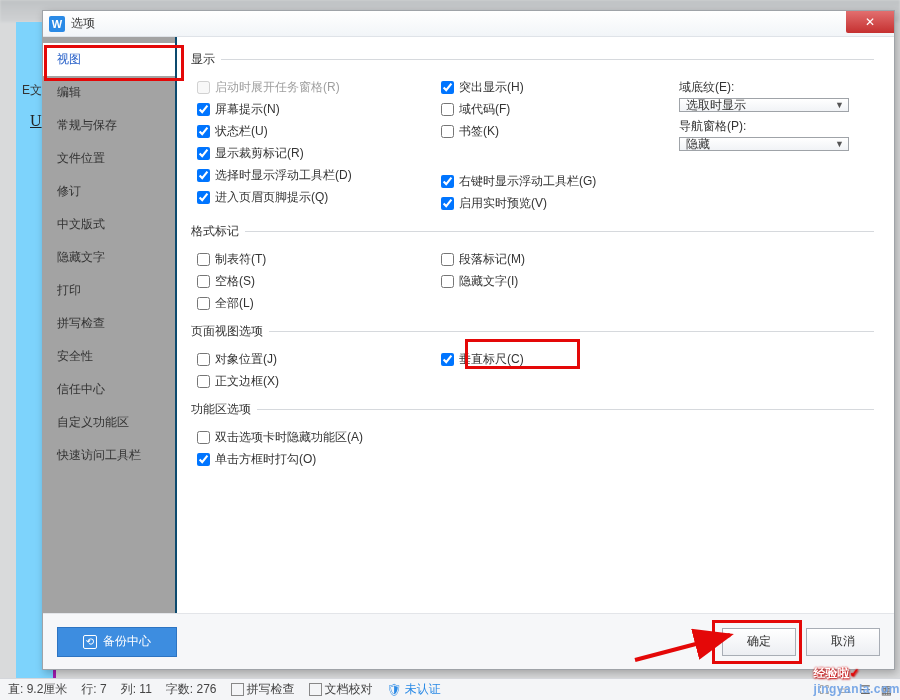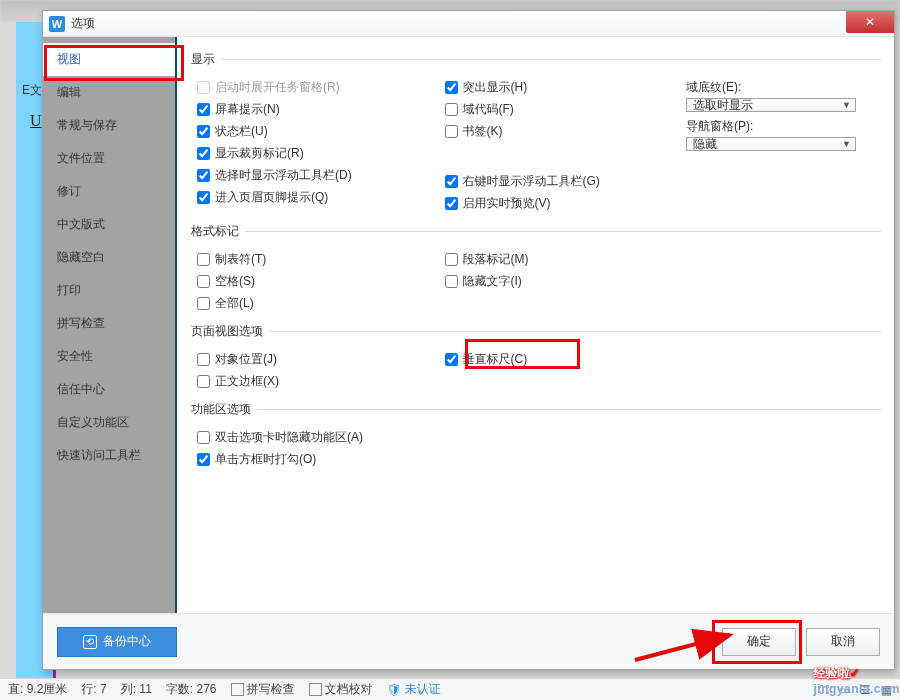--- a/index.html
+++ b/index.html
@@ -10,21 +10,21 @@
 .label-fmt{position:absolute;top:60px;left:6px;font-size:12px;color:#333;}
 .dialog{position:absolute;top:10px;left:42px;right:5px;bottom:30px;background:#fff;border:1px solid #9fa3a8;box-shadow:2px 3px 8px rgba(0,0,0,0.25);}
 .titlebar{height:26px;background:linear-gradient(#ffffff,#f2f5f8);border-bottom:1px solid #dfe3e8;display:flex;align-items:center;padding:0 6px;position:relative;}
 .title-icon{width:16px;height:16px;background:#2a8ae6;color:#fff;display:flex;align-items:center;justify-content:center;font-weight:bold;border-radius:2px;margin-right:6px;font-size:11px;}
 .title-txt{color:#3a3a3a;}
 .close-btn{position:absolute;right:0;top:0;width:48px;height:22px;background:linear-gradient(#e26f6f,#c53030);color:#fff;display:flex;align-items:center;justify-content:center;font-size:12px;border-bottom-left-radius:2px;}
 .dialog-body{position:absolute;top:26px;left:0;right:0;bottom:56px;display:flex;}
 .sidebar{width:134px;background:#a3a3a3;border-right:2px solid #0c4a6e;padding-top:6px;}
 .sidebar-item{padding:8px 14px;color:#333;cursor:pointer;}
 .sidebar-item.active{background:#fff;color:#2a62c9;}
-.content{flex:1;padding:8px 13px 8px 14px;overflow:auto;color:#333;}
+.content{flex:1;padding:8px 20px 8px 14px;overflow:auto;color:#333;}
 .group-title{display:flex;align-items:center;margin:6px 0 6px 0;color:#333;}
 .group-title .line{flex:1;height:1px;background:#d6d9dd;margin-left:6px;}
 .row{display:flex;}
 .col{flex:1;min-width:0;}
 .col-r{width:195px;}
 .chk{display:flex;align-items:center;margin:5px 0 5px 6px;}
 .chk input{width:13px;height:13px;margin-right:5px;}
 .chk.disabled{color:#9f9f9f;}
 .lbl-r{display:block;margin:5px 0 2px 0;color:#333;}
 .combo{width:170px;height:14px;border:1px solid #9fa3a8;background:linear-gradient(#ffffff,#f1f3f6);display:flex;align-items:center;justify-content:space-between;padding:0 4px 0 6px;margin-bottom:6px;color:#333;}
@@ -64,21 +64,21 @@
   </div>
 
   <div class="dialog-body">
     <div class="sidebar">
       <div class="sidebar-item active">视图</div>
       <div class="sidebar-item">编辑</div>
       <div class="sidebar-item">常规与保存</div>
       <div class="sidebar-item">文件位置</div>
       <div class="sidebar-item">修订</div>
       <div class="sidebar-item">中文版式</div>
-      <div class="sidebar-item">隐藏空白</div>
+      <div class="sidebar-item">隐藏文字</div>
       <div class="sidebar-item">打印</div>
       <div class="sidebar-item">拼写检查</div>
       <div class="sidebar-item">安全性</div>
       <div class="sidebar-item">信任中心</div>
       <div class="sidebar-item">自定义功能区</div>
       <div class="sidebar-item">快速访问工具栏</div>
     </div>
 
     <div class="content">
 

